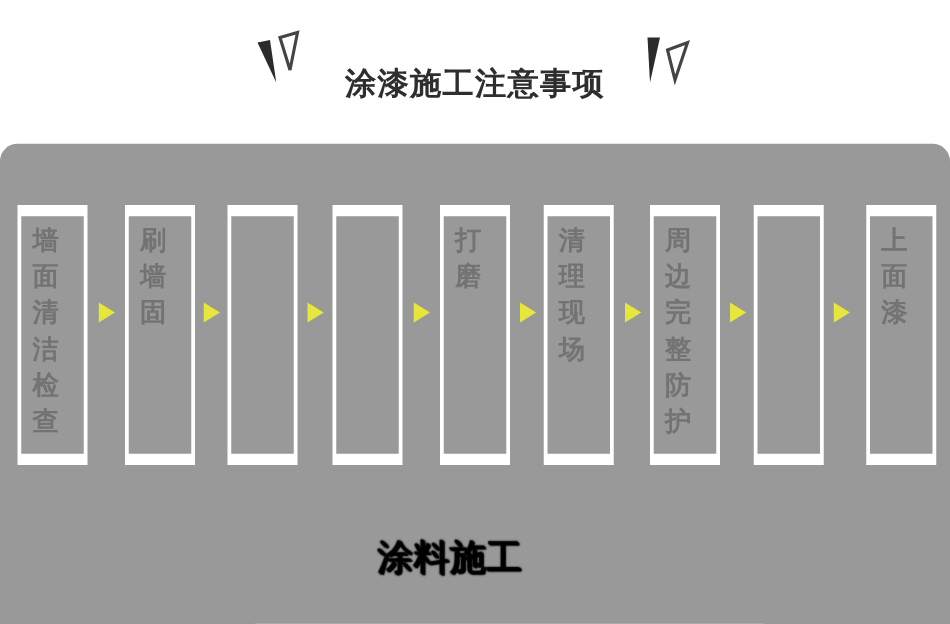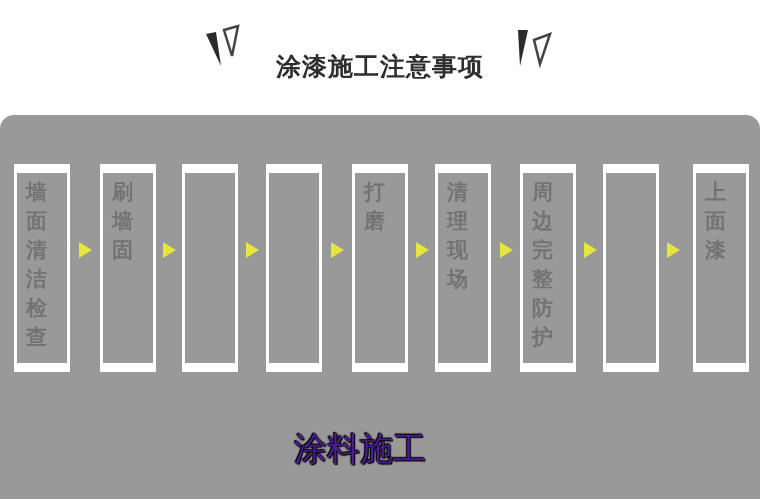--- a/index.html
+++ b/index.html
@@ -4,21 +4,21 @@
 <style>
   html,body{margin:0;padding:0;}
   body{width:760px;height:499px;background:#ffffff;position:relative;overflow:hidden;font-family:"DejaVu Sans",sans-serif;}
   .title{position:absolute;left:0;top:50px;width:760px;text-align:center;font-size:25px;font-weight:bold;color:#2e2e2e;letter-spacing:1px;}
   .deco{position:absolute;}
   .panel{position:absolute;left:0;top:115px;width:760px;height:384px;background:#999999;border-radius:14px 14px 0 0;}
   .step{position:absolute;top:164px;width:56px;height:208px;background:#ffffff;box-sizing:border-box;}
   .step .inner{position:absolute;left:3px;right:3px;top:9px;bottom:9px;background:#999999;}
   .step .lbl{position:absolute;left:0;right:0;top:14px;color:#737373;font-weight:bold;font-size:21px;line-height:29px;writing-mode:horizontal-tb;word-break:break-all;padding:0 12px;}
   .arrow{position:absolute;top:242px;width:0;height:0;border-top:8px solid transparent;border-bottom:8px solid transparent;border-left:13px solid #e6e63c;}
-  .footer{position:absolute;left:0;top:427px;width:720px;text-align:center;font-size:33px;color:#4c1d95;text-shadow:0 0 2px #000,0 0 2px #000,1px 1px 1px #000,-1px -1px 1px #000;}
+  .footer{position:absolute;left:0;top:427px;width:720px;text-align:center;font-size:29px;color:#000000;text-shadow:0 0 2px #000,0 0 2px #000,1px 1px 1px #000,-1px -1px 1px #000;}
 </style>
 </head>
 <body>
 
 <svg class="deco" style="left:200px;top:20px" width="45" height="50" viewBox="0 0 45 50">
   <path d="M6 14 L16 12 L21 46 Z" fill="#2b2b2b"></path>
   <path d="M24 10 L38 6 L32 36 Z" fill="none" stroke="#444" stroke-width="2.5"></path>
 </svg>
 <svg class="deco" style="left:510px;top:20px" width="45" height="50" viewBox="0 0 45 50">
   <path d="M8 10 L18 10 L10 46 Z" fill="#2b2b2b"></path>

